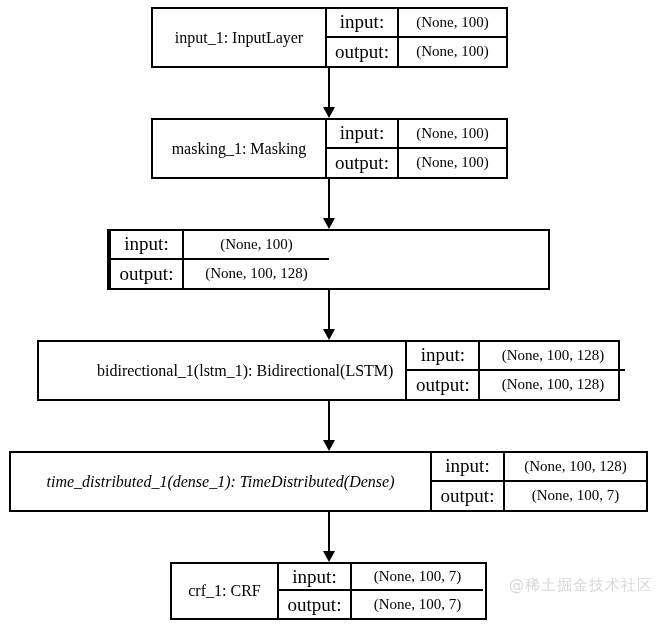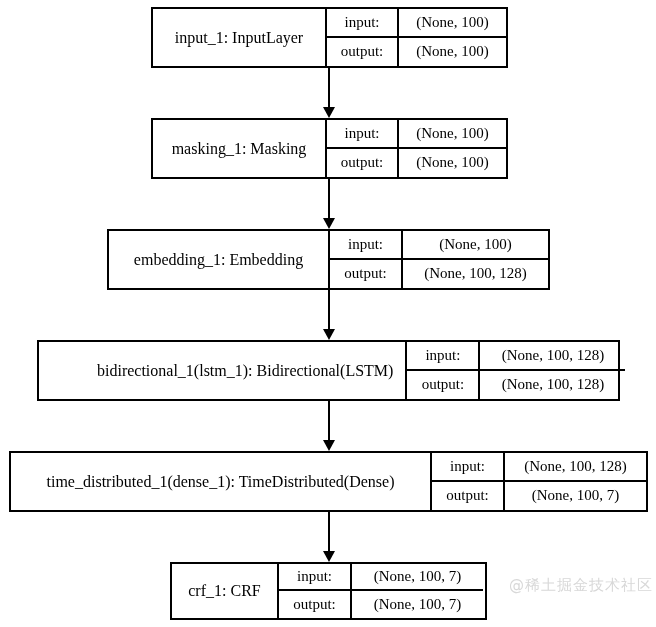--- a/index.html
+++ b/index.html
@@ -59,21 +59,21 @@
   .io-row.top {
     border-bottom: 2px solid #000000;
   }
 
   .io-label {
     display: flex;
     align-items: center;
     justify-content: center;
     box-sizing: border-box;
     border-right: 2px solid #000000;
-    font-size: 15px;
+    font-size: 19px;
     color: #000000;
     white-space: nowrap;
   }
 
   .io-shape {
     display: flex;
     align-items: center;
     justify-content: center;
     box-sizing: border-box;
     flex: 1 1 auto;
@@ -150,21 +150,20 @@
       </div>
     </div>
   </div>
 
   <div class="edge" style="left:328px; top:179px; height:50px;">
     <div class="edge-line" style="height:39px;"></div>
     <div class="edge-head" style="top:39px;"></div>
   </div>
 
   <div class="node" style="left:107px; top:229px; width:443px; height:61px;">
-    <div class="node-name" style="width:219px;">embedding_1: Embedding</div>
     <div class="io-table">
       <div class="io-row top">
         <div class="io-label" style="width:73px;">input:</div>
         <div class="io-shape" style="width:145px;">(None, 100)</div>
       </div>
       <div class="io-row">
         <div class="io-label" style="width:73px;">output:</div>
         <div class="io-shape" style="width:145px;">(None, 100, 128)</div>
       </div>
     </div>
@@ -188,21 +187,21 @@
       </div>
     </div>
   </div>
 
   <div class="edge" style="left:328px; top:401px; height:50px;">
     <div class="edge-line" style="height:39px;"></div>
     <div class="edge-head" style="top:39px;"></div>
   </div>
 
   <div class="node" style="left:9px; top:451px; width:639px; height:61px;">
-    <div class="node-name" style="width:421px;">time_distributed_1(dense_1): TimeDistributed(Dense)</div>
+    <div class="node-name" style="width:421px;font-style:italic;">time_distributed_1(dense_1): TimeDistributed(Dense)</div>
     <div class="io-table">
       <div class="io-row top">
         <div class="io-label" style="width:73px;">input:</div>
         <div class="io-shape" style="width:141px;">(None, 100, 128)</div>
       </div>
       <div class="io-row">
         <div class="io-label" style="width:73px;">output:</div>
         <div class="io-shape" style="width:141px;">(None, 100, 7)</div>
       </div>
     </div>

